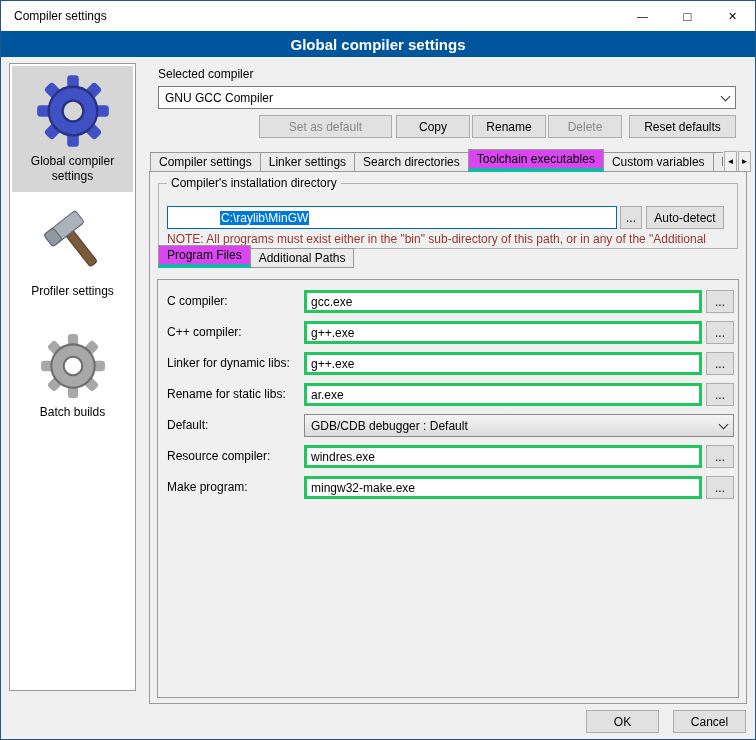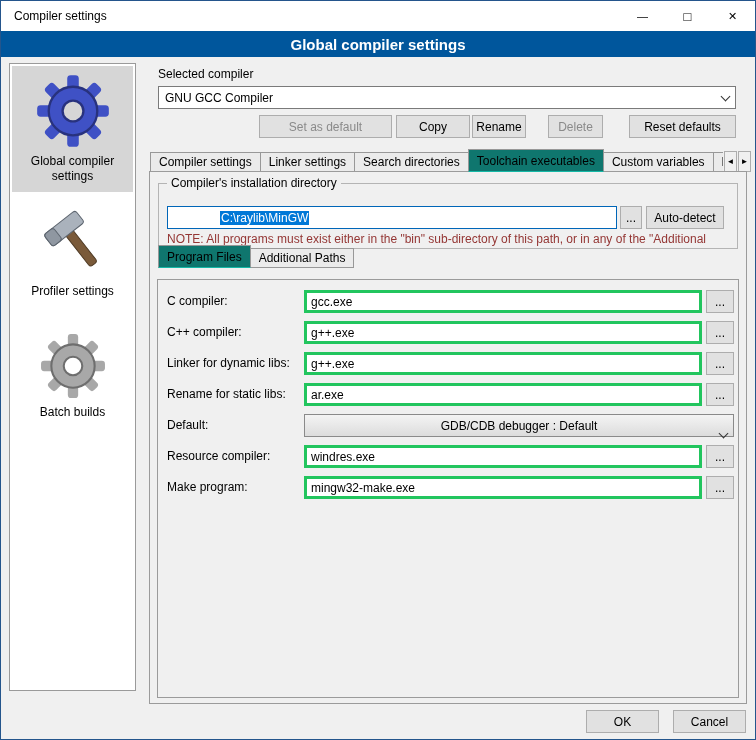--- a/index.html
+++ b/index.html
@@ -33,34 +33,34 @@
   .side-item.batch { margin-top:18px; }
   .side-label { line-height:15px; }
 
   
   .lbl { position:absolute; white-space:nowrap; }
   .btn { position:absolute; height:23px; background:#e1e1e1; border:1px solid #adadad;
          display:flex; align-items:center; justify-content:center; font-size:12px; cursor:default; }
   .btn.disabled { color:#8a8a8a; }
   .combo { position:absolute; height:23px; background:#ffffff; border:1px solid #7a7a7a;
            display:flex; align-items:center; padding:4px 6px; cursor:default; }
-  .combo.gray { background:linear-gradient(#f4f4f4,#dcdcdc); border-color:#8a8a8a;flex-direction:column; }
+  .combo.gray { background:linear-gradient(#f4f4f4,#dcdcdc); border-color:#8a8a8a; }
   .chev { width:7px; height:7px; border-right:1px solid #333; border-bottom:1px solid #333;
           transform:rotate(45deg); margin-left:auto; margin-top:-3px; flex:0 0 auto; }
   .tbx { position:absolute; height:23px; background:#ffffff; border:3px solid #22c55e;
          display:flex; align-items:center; padding:0 4px; overflow:hidden; white-space:nowrap; }
   .tbx.focused { border:1px solid #0066b8; }
   .sel-text { background:#0078d7; color:#ffffff; padding:0 1px;margin-left:48px; }
 
   
   .tabstrip { position:absolute; display:flex; align-items:flex-end; overflow:hidden; }
   .tab { height:20px; border:1px solid #989898; background:#ebebeb; padding:0 8px;
          display:flex; align-items:center; margin-left:-1px; white-space:nowrap; cursor:default; }
   .tab:first-child { margin-left:0; }
-  .tab.active { height:23px; background:#0f766e; border-bottom:1px solid #14b8a6;
+  .tab.active { height:23px; background:#d946ef; border-bottom:4px solid #14b8a6;
                 position:relative; z-index:3; }
   .tab.cut { max-width:40px; overflow:hidden; }
   .tab-arrow { position:absolute; width:13px; height:21px; top:150px; background:#f0f0f0;
                border:1px solid #adadad; font-size:8px; display:flex; align-items:center;
                justify-content:center; cursor:default; }
 
   .page { position:absolute; border:1px solid #9b9b9b; background:#f0f0f0; }
 
   .groupbox { position:absolute; border:1px solid #b4b4b4; }
   .groupbox .legend { position:absolute; top:-8px; left:8px; background:#f0f0f0; padding:0 4px;
@@ -135,22 +135,22 @@
   </div>
 
   <div class="lbl" style="left:157px; top:66px;">Selected compiler</div>
   <div class="combo" style="left:157px; top:85px; width:578px;">
     <span>GNU GCC Compiler</span>
     <span class="chev"></span>
   </div>
 
   <div class="btn disabled" style="left:258px; top:114px; width:133px;">Set as default</div>
   <div class="btn" style="left:395px; top:114px; width:74px;">Copy</div>
-  <div class="btn" style="left:471px; top:114px; width:54px;text-align:right;">Rename</div>
-  <div class="btn disabled" style="left:547px; top:114px; width:55px;">Delete</div>
+  <div class="btn" style="left:471px; top:114px; width:74px;text-align:right;">Rename</div>
+  <div class="btn disabled" style="left:547px; top:114px; width:74px;">Delete</div>
   <div class="btn" style="left:628px; top:114px; width:107px;">Reset defaults</div>
 
   <div class="tabstrip" style="left:149px; top:148px; width:573px; height:23px;">
     <div class="tab">Compiler settings</div>
     <div class="tab">Linker settings</div>
     <div class="tab">Search directories</div>
     <div class="tab active">Toolchain executables</div>
     <div class="tab">Custom variables</div>
     <div class="tab cut">Buil</div>
   </div>

